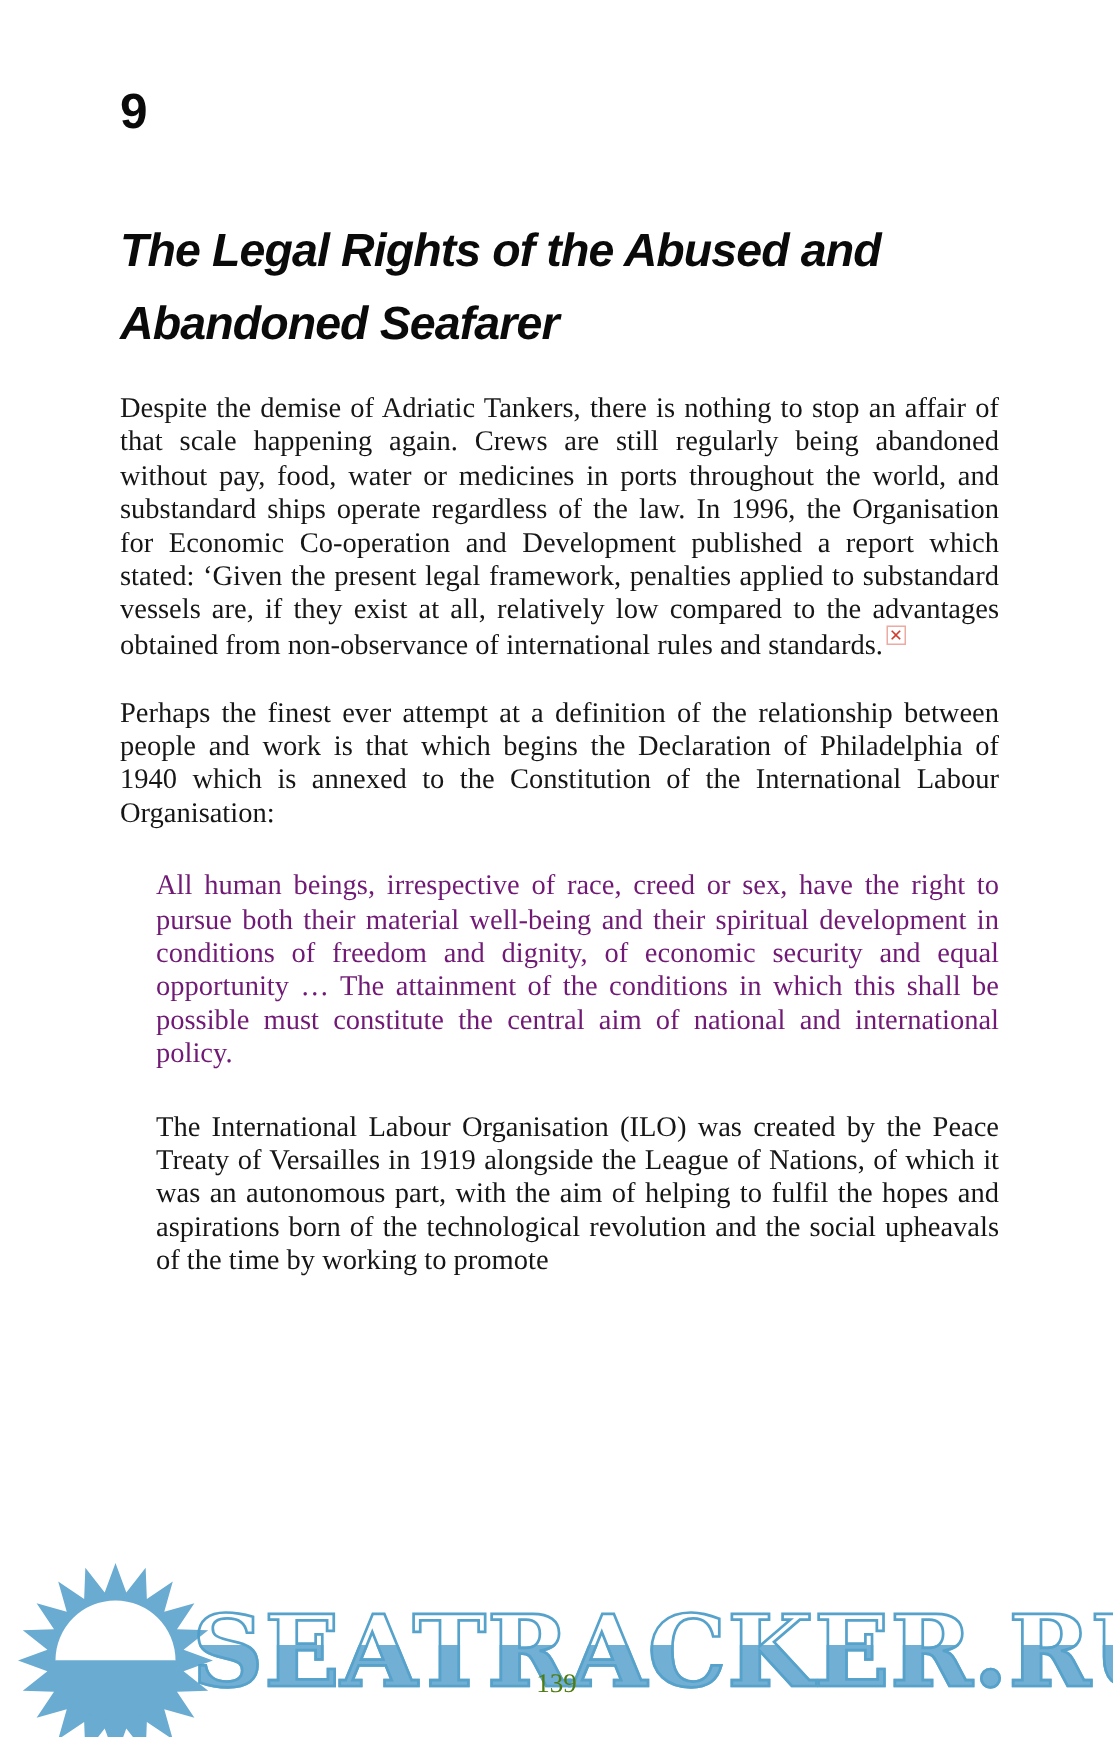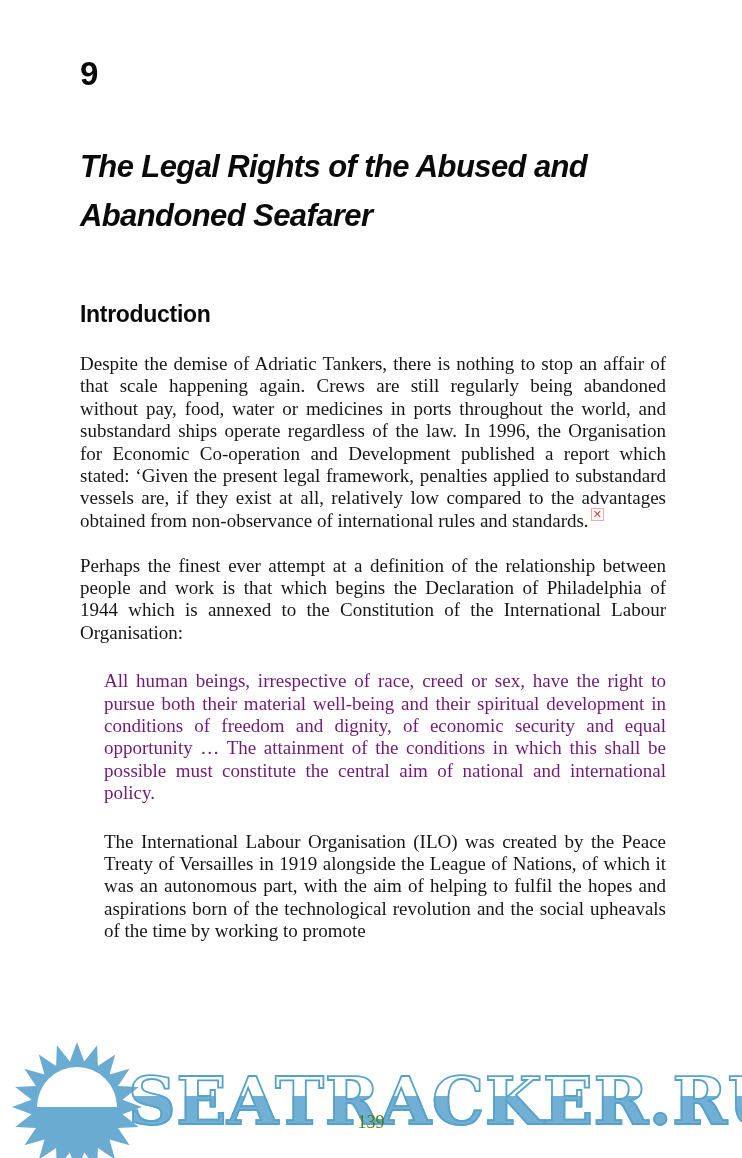--- a/index.html
+++ b/index.html
@@ -110,26 +110,25 @@
 </head>
 <body>
 
 <div class="page">
   <div class="content">
 
     <div class="chapter-number">9</div>
 
     <h1 class="chapter-title" style="margin-bottom:0;">The Legal Rights of the Abused and Abandoned Seafarer</h1>
 
-    <h2 class="section-heading first">Introduction</h2>
 
     <p class="body-text"><span>Despite the demise of Adriatic Tankers, there is nothing to stop an affair of that scale happening again. Crews are still regularly being abandoned without pay, food, water or medicines in ports throughout the world, and substandard ships operate regardless of the law. In 1996, the Organisation for Economic Co-operation and Development published a report which stated: ‘Given the present legal framework, penalties applied to substandard vessels are, if they exist at all, relatively low compared to the advantages obtained from non-observance of international rules and standards.</span><span class="broken-img">✕</span></p>
 
 
-    <p class="body-text">Perhaps the finest ever attempt at a definition of the relationship between people and work is that which begins the Declaration of Philadelphia of 1944 which is annexed to the Constitution of the International Labour Organisation:</p>
+    <p class="body-text">Perhaps the finest ever attempt at a definition of the relationship between people and work is that which begins the Declaration of Philadelphia of 1940 which is annexed to the Constitution of the International Labour Organisation:</p>
 
     <blockquote class="quote">All human beings, irrespective of race, creed or sex, have the right to pursue both their material well-being and their spiritual development in conditions of freedom and dignity, of economic security and equal opportunity … The attainment of the conditions in which this shall be possible must constitute the central aim of national and international policy.</blockquote>
 
     <p class="body-text after-quote">The International Labour Organisation (ILO) was created by the Peace Treaty of Versailles in 1919 alongside the League of Nations, of which it was an autonomous part, with the aim of helping to fulfil the hopes and aspirations born of the technological revolution and the social upheavals of the time by working to promote</p>
 
   </div>
 
   <div class="page-number">139</div>
 
   <div class="watermark">

